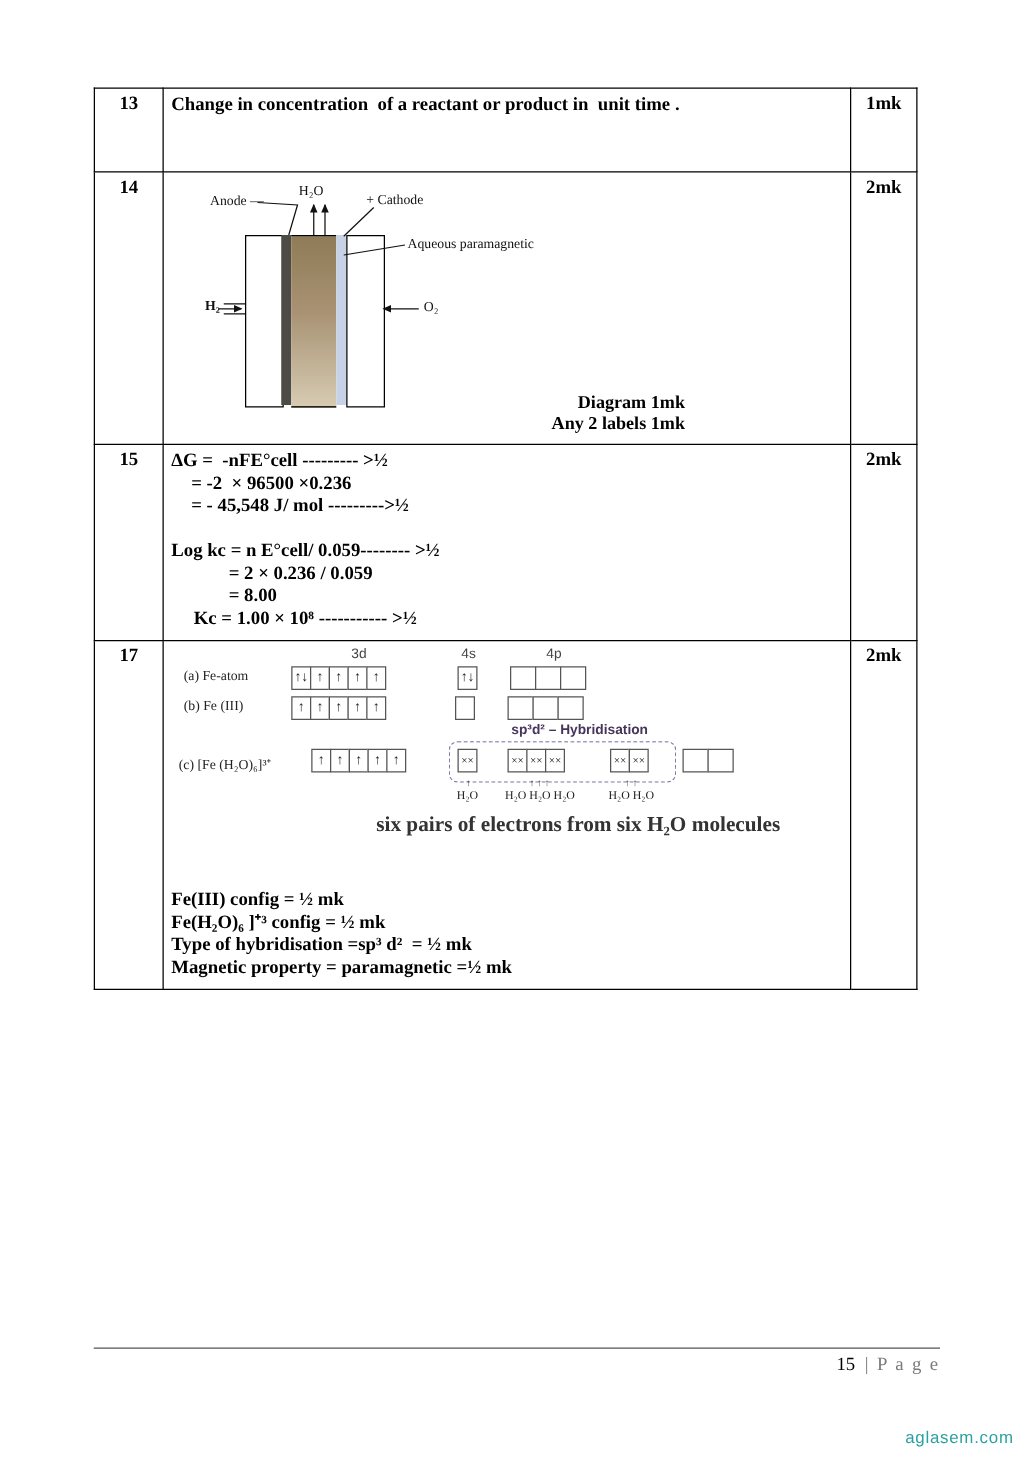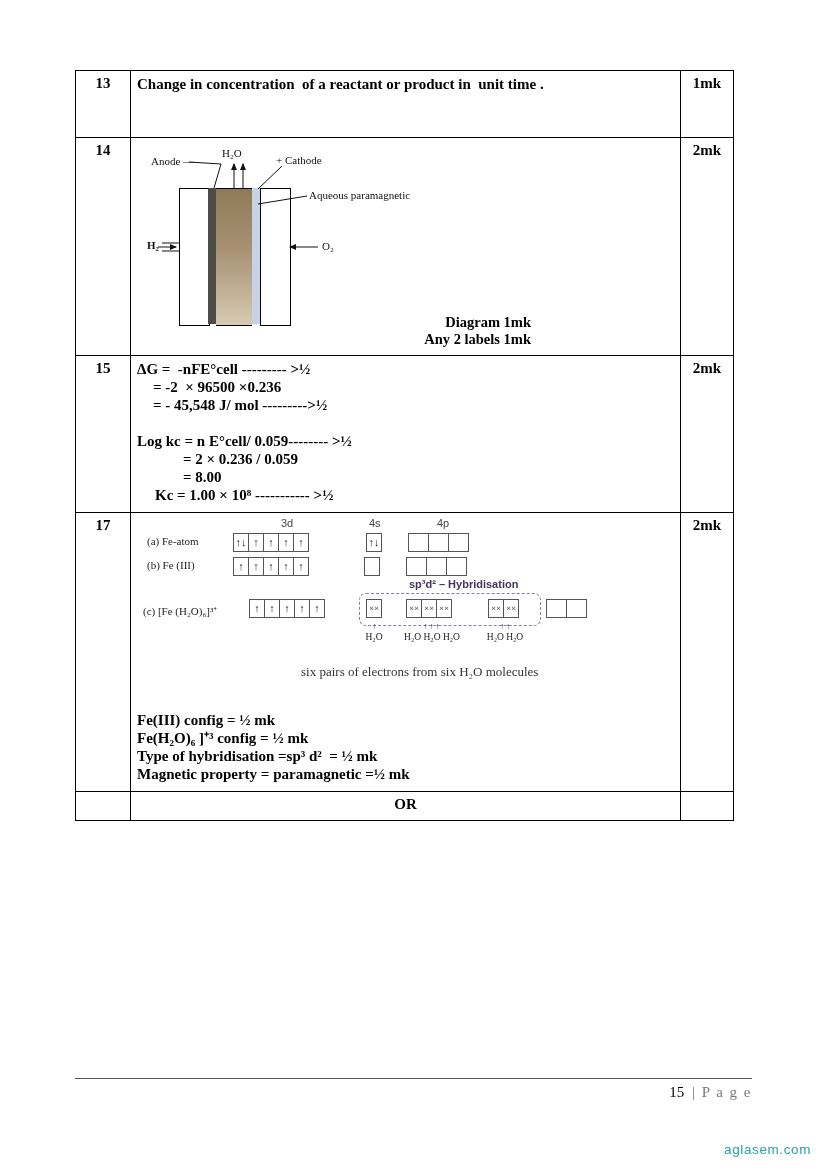--- a/index.html
+++ b/index.html
@@ -12,21 +12,21 @@
   table.answers td{border:1px solid #000;vertical-align:top;padding:4px 6px;box-sizing:border-box;}
   td.num{width:55px;text-align:center;font-weight:bold;font-size:15px;padding-top:6px;}
   td.marks{width:53px;text-align:center;font-weight:bold;font-size:15px;padding-top:6px;}
   td.content{width:550px;font-weight:bold;font-size:15px;}
   .ans-line{line-height:18px;min-height:18px;white-space:pre-wrap;}
   .ind1{margin-left:16px;}
   .ind2{margin-left:46px;}
   .ind3{margin-left:18px;}
 
   
-  .fuelcell{position:relative;width:420px;height:205px;margin-left:9px;font-weight:normal;}
+  .fuelcell{position:relative;width:420px;height:205px;margin-left:26px;font-weight:normal;}
   .fc-layer{position:absolute;top:46px;height:136px;}
   .fc-electrode{width:29px;background:#fff;border:1px solid #000;}
   .fc-dark{left:62px;width:8px;background:#4d4b45;}
   .fc-brown{left:70px;width:36px;background:linear-gradient(180deg,#8f7b57 0%,#a89273 45%,#d6cbb2 100%);border-top:1px solid #000;border-bottom:1px solid #000;}
   .fc-blue{left:106px;width:8px;background:#c8d2e6;}
   .fc-label{position:absolute;font-size:11px;color:#111;white-space:nowrap;}
   .fc-svg{position:absolute;left:0;top:0;}
   .fc-caption{position:absolute;left:225px;top:172px;width:160px;text-align:right;
     font-weight:bold;font-size:14.5px;line-height:17px;}
 
@@ -39,21 +39,21 @@
     display:flex;align-items:center;justify-content:center;font-size:11px;line-height:1;
     color:#222;margin-right:-1px;}
   .obox.wide{width:21px;}
   .obox.pair{font-size:9px;letter-spacing:0;}
   .dashedbox{position:absolute;left:218px;top:76px;width:180px;height:31px;
     border:1.5px dashed #8b7ba8;border-radius:7px;}
   .hyb{position:absolute;left:268px;top:61px;font-size:11px;font-weight:bold;color:#46345a;
     font-family:"Liberation Sans",sans-serif;text-align:right;}
   .oarrows{position:absolute;top:105px;font-size:8px;color:#333;text-align:center;}
   .oh2o{position:absolute;top:115px;font-size:9.5px;color:#222;text-align:center;white-space:nowrap;}
-  .ocaption{position:absolute;left:160px;top:147px;font-size:13px;color:#333;}
+  .ocaption{position:absolute;left:160px;top:133px;font-size:17px;color:#333;font-weight:bold;}
   .r17-lines{margin-top:39px;}
 
   .or-cell{text-align:center;font-weight:bold;font-size:15px;}
 
   
   .footer-rule{position:absolute;left:75px;top:1078px;width:677px;border-top:1px solid #555;}
   .footer-text{position:absolute;top:1084px;right:75px;font-size:15px;}
   .footer-text .pgnum{color:#000;}
   .footer-text .pgsuffix{color:#7a7a7a;letter-spacing:1.5px;margin-left:4px;}
   .watermark{position:absolute;top:1142px;right:16px;color:#2ba0a2;
@@ -221,25 +221,20 @@
         <div class="r17-lines">
           <div class="ans-line">Fe(III) config = ½ mk</div>
           <div class="ans-line">Fe(H₂O)₆ ]⁺³ config = ½ mk</div>
           <div class="ans-line">Type of hybridisation =sp³ d²  = ½ mk</div>
           <div class="ans-line">Magnetic property = paramagnetic =½ mk</div>
         </div>
       </td>
       <td class="marks">2mk</td>
     </tr>
 
-    <tr style="height:29px;">
-      <td class="num"></td>
-      <td class="content or-cell">OR</td>
-      <td class="marks"></td>
-    </tr>
   </tbody>
     </table>
 
   <div class="footer-rule"></div>
   <div class="footer-text">
     <span class="pgnum">15</span>
     <span class="pgsuffix">| P a g e</span>
   </div>
   <div class="watermark">aglasem.com</div>
 

